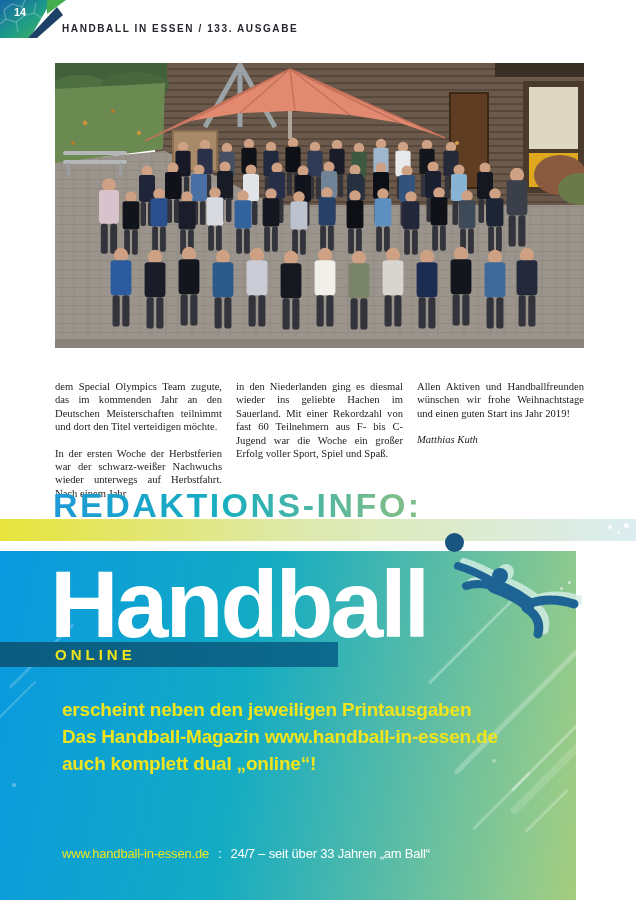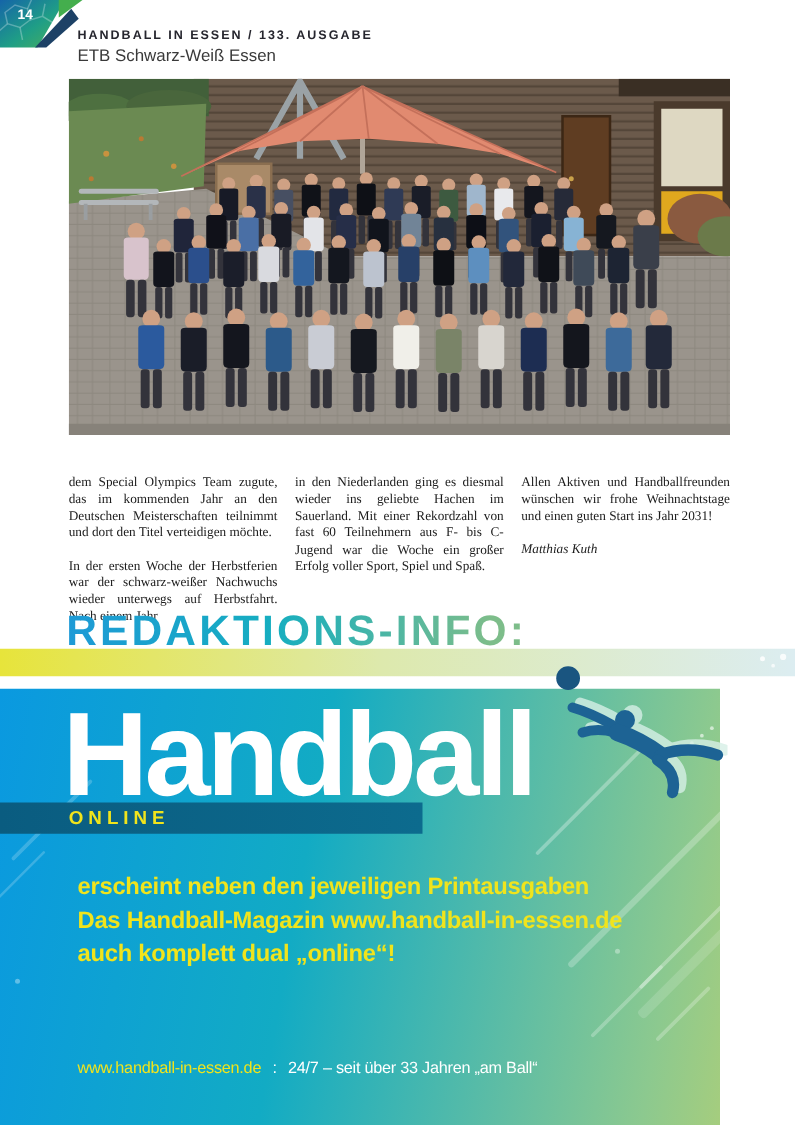--- a/index.html
+++ b/index.html
@@ -80,21 +80,20 @@
         <path d="M24 16 L34 13 L42 18 M16 22 L18 32 M34 13 L36 3"></path>
         <path d="M-2 26 L6 19 M22 7 L26 -2"></path>
       </g>
       <polygon points="47,0 66,0 47,14" fill="#44ae4d"></polygon>
       <polygon points="57,7 63,15 37,38 28,38" fill="#1d4166"></polygon>
     </svg>
     <div class="badge-num">14</div>
   </div>
 
   <div class="hdr-title">HANDBALL IN ESSEN / 133. AUSGABE</div>
-  <div class="hdr-sub">ETB Schwarz-Weiß Essen</div>
 
   <div class="photo">
     <svg width="529" height="285" viewBox="0 0 529 285">
       <defs>
         <pattern id="slat" width="10" height="7" patternUnits="userSpaceOnUse">
           <rect width="10" height="7" fill="#6b5a4b"></rect>
             <rect y="5.2" width="10" height="1.8" fill="#544639"></rect>
         </pattern>
         <pattern id="brick" width="26" height="9" patternUnits="userSpaceOnUse">
           <rect width="26" height="9" fill="#9a948c"></rect>
@@ -211,21 +210,21 @@
   </div>
 
   <div class="col" style="left:55px;">
     <p>dem Special Olympics Team zugute, das im kommenden Jahr an den Deutschen Meisterschaften teilnimmt und dort den Titel verteidigen möchte.</p>
     <p>In der ersten Woche der Herbstferien war der schwarz-weißer Nachwuchs wieder unterwegs auf Herbstfahrt. Nach einem Jahr</p>
   </div>
   <div class="col" style="left:236px;">
     <p>in den Niederlanden ging es diesmal wieder ins geliebte Hachen im Sauerland. Mit einer Rekordzahl von fast 60 Teilnehmern aus F- bis C-Jugend war die Woche ein großer Erfolg voller Sport, Spiel und Spaß.</p>
   </div>
   <div class="col" style="left:417px;">
-    <p>Allen Aktiven und Handballfreunden wünschen wir frohe Weihnachtstage und einen guten Start ins Jahr 2031!</p>
+    <p>Allen Aktiven und Handballfreunden wünschen wir frohe Weihnachtstage und einen guten Start ins Jahr 2019!</p>
     <p class="author">Matthias Kuth</p>
   </div>
 
   <div class="red-head">REDAKTIONS-INFO:</div>
   <div class="grad-bar">
     <div class="dot" style="left:608px;top:6px;width:4px;height:4px;opacity:.85;"></div>
     <div class="dot" style="left:617px;top:12px;width:3px;height:3px;opacity:.7;"></div>
     <div class="dot" style="left:624px;top:4px;width:5px;height:5px;opacity:.8;"></div>
   </div>
 

